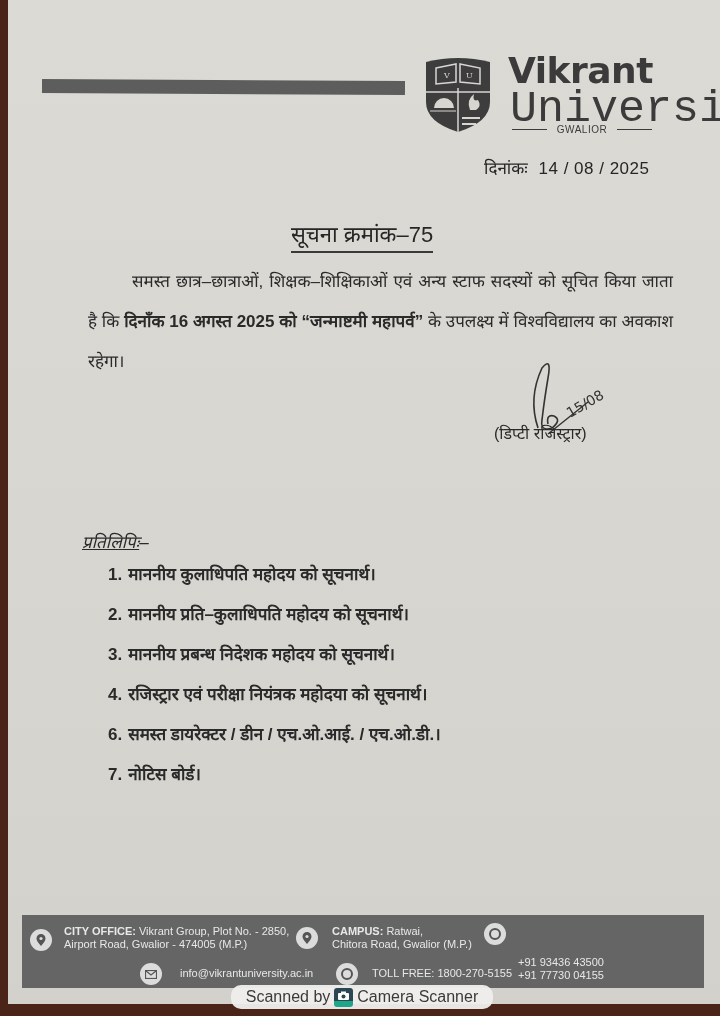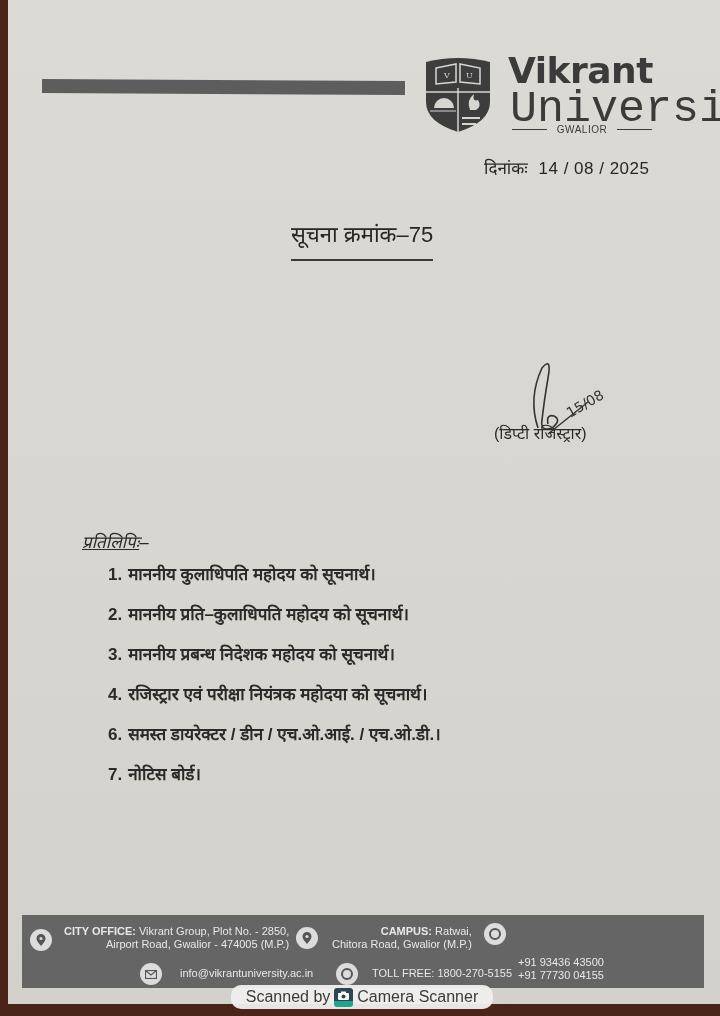--- a/index.html
+++ b/index.html
@@ -48,21 +48,21 @@
 
   .date-line {
     position: absolute; left: 476px; top: 156px;
     font-size: 17px; color: #262626;
   }
   .date-line .val { margin-left: 6px; letter-spacing: 0.5px; }
 
   .notice-title {
     position: absolute; left: 283px; top: 218px;
     font-size: 22px; color: #262626;
-    border-bottom: 2px solid #3a3a3a; padding-bottom: 11px;
+    border-bottom: 2px solid #3a3a3a; padding-bottom: 3px;
   }
   .body-text {
     position: absolute; left: 80px; top: 262px; width: 585px;
     font-size: 17px; line-height: 40px; color: #2a2a2a;
     text-align: justify;
   }
   .body-text .indent { padding-left: 44px; }
   .body-text b { font-weight: 700; }
 
   .signature { position: absolute; left: 500px; top: 358px; width: 110px; height: 90px; }
@@ -91,21 +91,21 @@
     width: 682px; height: 73px;
     background: #656565;
     color: #e8e8e8;
     font-family: "Liberation Sans", sans-serif;
     font-size: 11px;
   }
   .ficon {
     position: absolute; width: 22px; height: 22px; border-radius: 50%;
     background: #dcdcdc; display: flex; align-items: center; justify-content: center;
   }
-  .ftext { position: absolute; line-height: 13px; white-space: nowrap; text-align: right; }
+  .ftext { position: absolute; line-height: 13px; white-space: nowrap; }
   .ftext b { font-weight: 700; }
 
   .scanner-badge {
     position: absolute; left: 231px; top: 985px;
     width: 262px; height: 24px;
     background: rgba(238,238,236,0.96);
     display: flex; align-items: center; justify-content: center; gap: 4px;
     font-size: 16px; color: #3a3a3a; border-radius: 10px;
   }
   .cs-icon {
@@ -144,20 +144,23 @@
     </div>
   </div>
 
   <div class="date-line">
     <span>दिनांकः</span>
     <span class="val">14 / 08 / 2025</span>
   </div>
 
   <div class="notice-title">सूचना क्रमांक–75</div>
 
+  <div class="body-text">
+    <span class="indent">समस्त छात्र–छात्राओं, शिक्षक–शिक्षिकाओं एवं अन्य स्टाफ सदस्यों को सूचित किया जाता है कि </span><b>दिनाँक 16 अगस्त 2025 को “जन्माष्टमी महापर्व”</b><span> के उपलक्ष्य में विश्वविद्यालय का अवकाश रहेगा।</span>
+  </div>
 
   <svg class="signature" viewBox="0 0 110 90">
     <path d="M30 70 Q20 40 34 10 Q44 -2 40 20 Q36 44 34 62 Q32 74 44 70 Q54 62 46 58 Q38 56 40 66" fill="none" stroke="#333" stroke-width="1.6"></path>
     <path d="M40 76 L80 44" fill="none" stroke="#333" stroke-width="1.4"></path>
     <text x="62" y="60" font-size="14" fill="#333" font-family="DejaVu Sans, sans-serif" transform="rotate(-30 62 60)">15/08</text>
   </svg>
   <div class="sig-title">(डिप्टी रजिस्ट्रार)</div>
 
   <div class="copy-head">
     <span class="u">प्रतिलिपिः</span><span>–</span>

